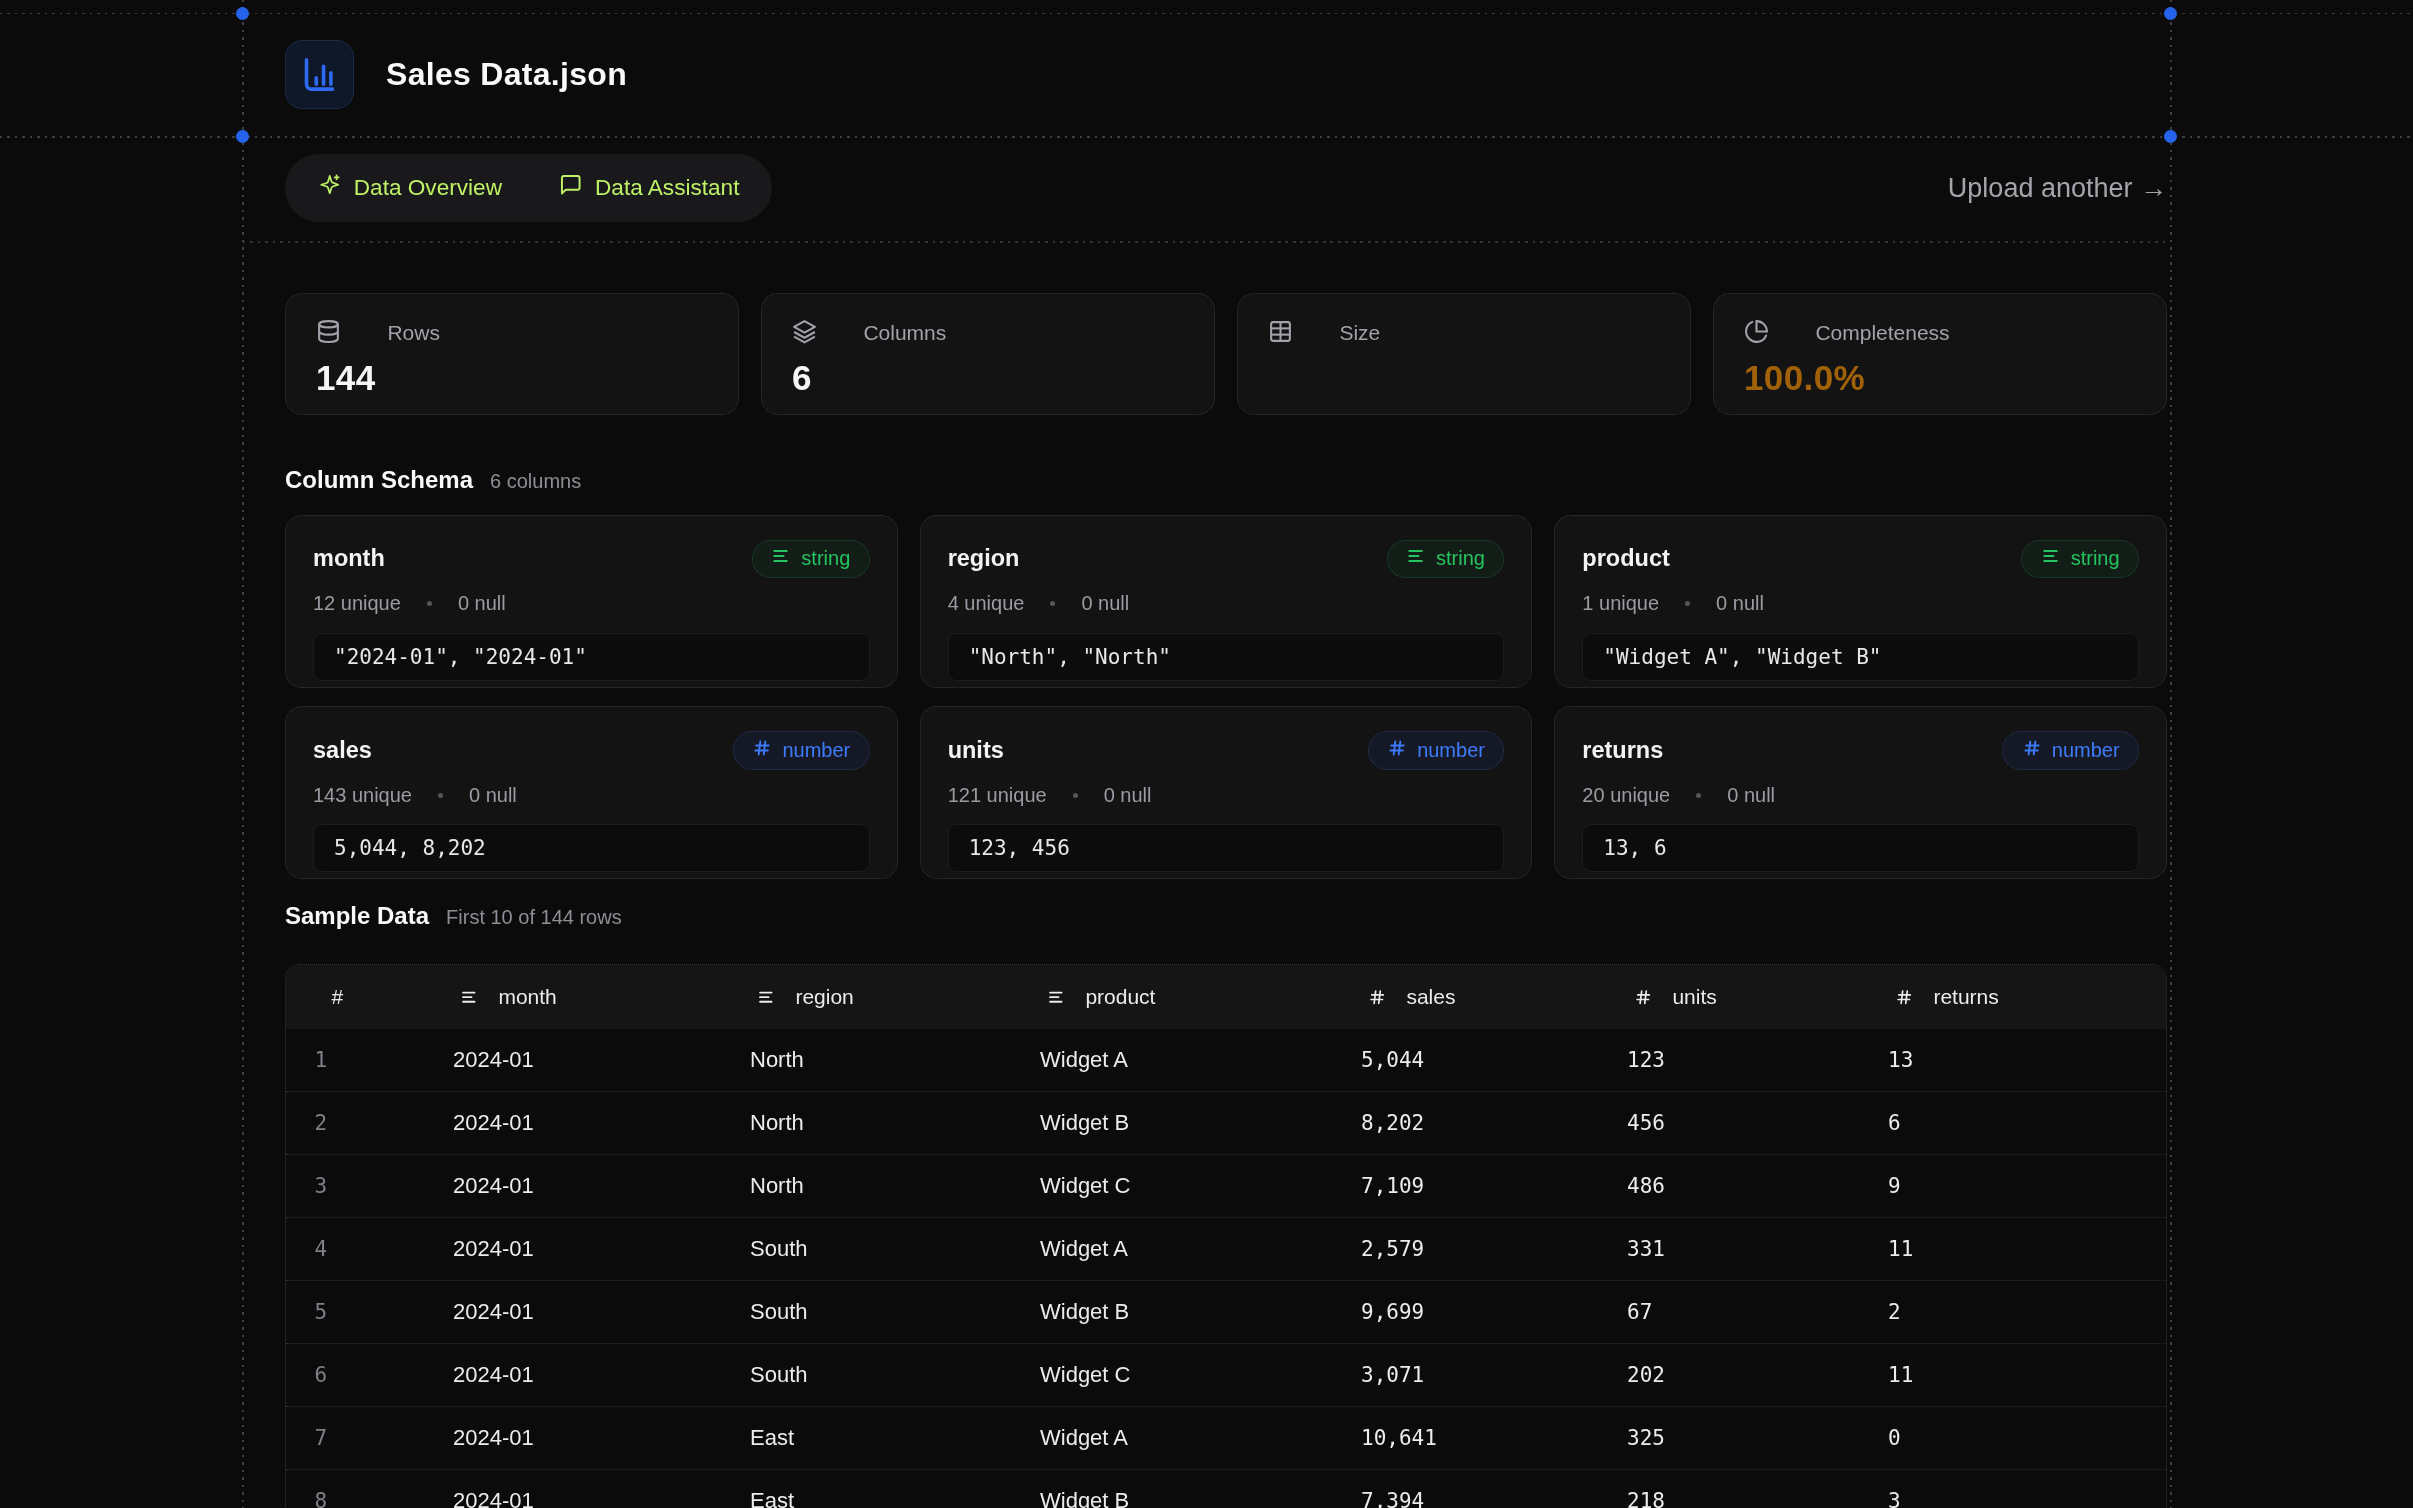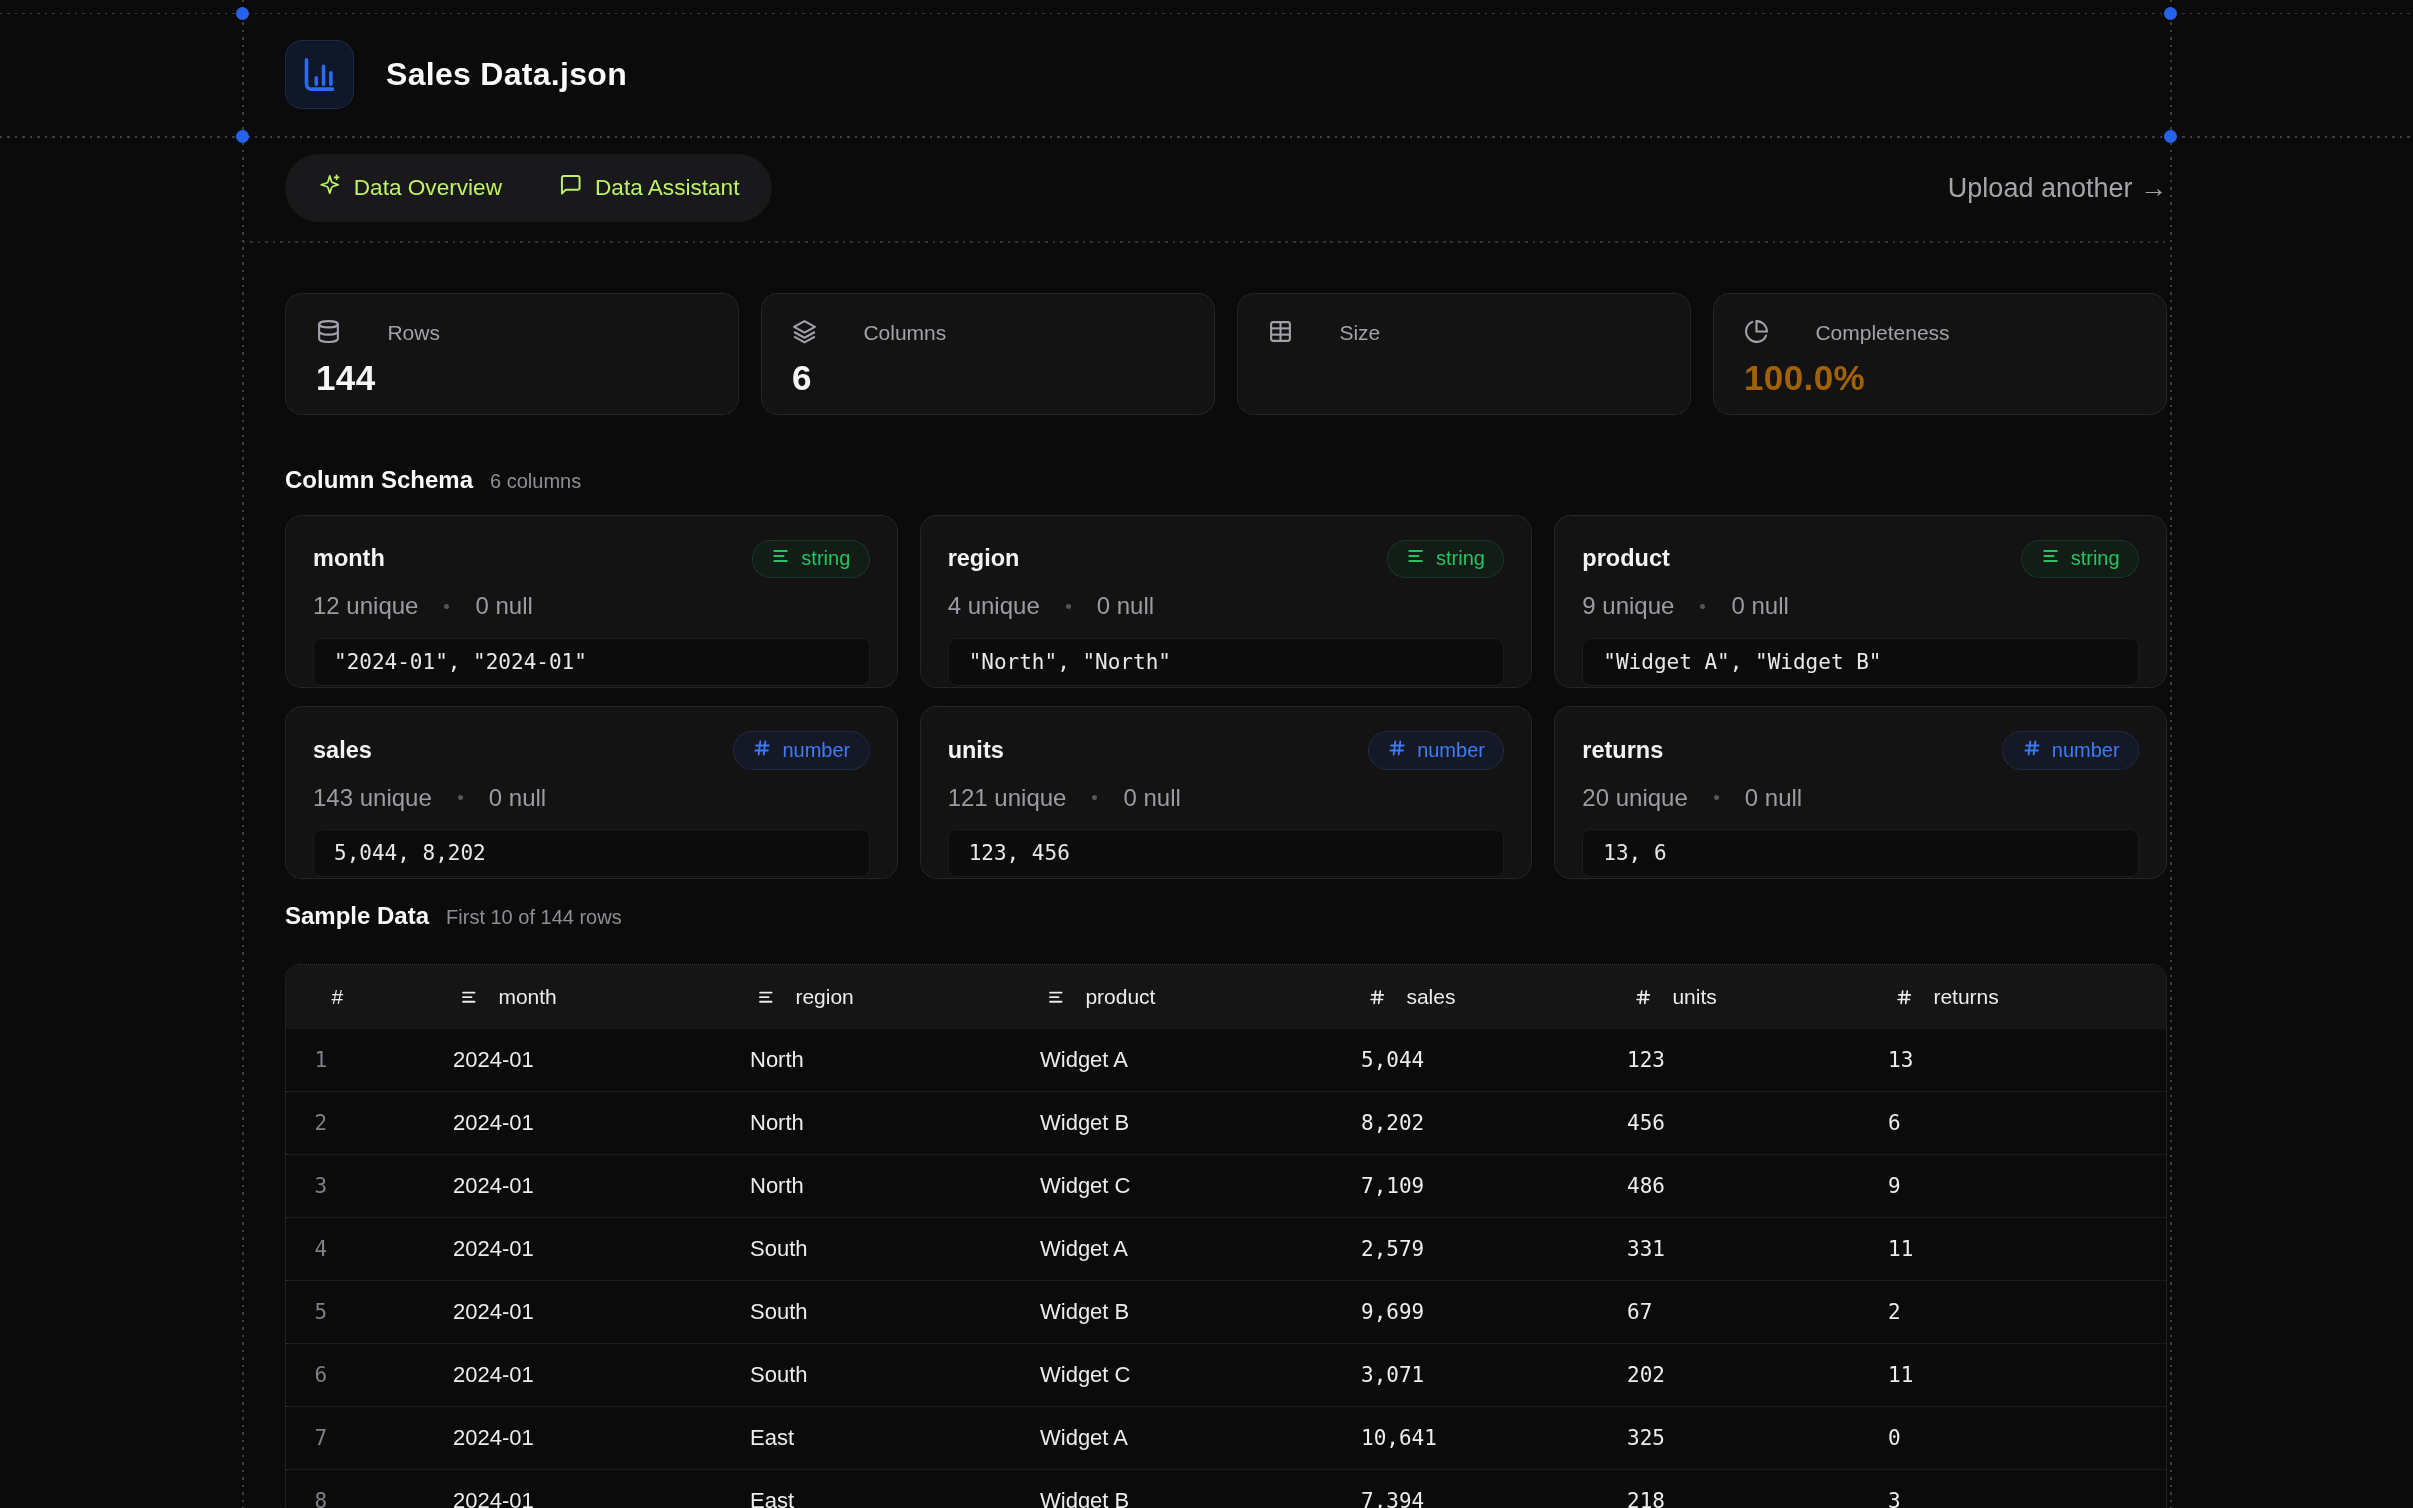--- a/index.html
+++ b/index.html
@@ -52,21 +52,21 @@
   .schema-grid{position:absolute; top:515px; left:0; right:0; display:grid;
     grid-template-columns:repeat(3,1fr); gap:18.4px 22px;}
   .schema-card{height:173px; background:#131314; border:1.7px dotted #38383d; border-radius:17px;
     padding:23.5px 27px; box-sizing:border-box;}
   .schema-top{display:flex; align-items:center; justify-content:space-between;}
   .schema-name{font-size:23.5px; font-weight:600; color:#f4f4f5;}
   .badge{display:inline-flex; align-items:center; gap:10px; padding:5.9px 18.4px; border-radius:837px; font-size:20px;}
   .badge svg{width:20px; height:20px;}
   .badge[data-type="string"]{color:#22c55e; background:rgba(34,197,94,.06); border:1.7px dotted rgba(34,197,94,.35);}
   .badge[data-type="number"]{color:#3d7bfd; background:rgba(45,106,245,.08); border:1.7px dotted rgba(90,145,255,.3);}
-  .schema-stats{display:flex; align-items:center; gap:26px; margin-top:14.2px; font-size:24px; color:#9b9ba3;}
+  .schema-stats{display:flex; align-items:center; gap:26px; margin-top:14.2px; font-size:20px; color:#9b9ba3;}
   .schema-dot{width:5px; height:5px; border-radius:50%; background:#55555c;}
   .schema-sample{margin-top:17.6px; background:#0c0c0d; border:0.8px solid #1d1d20; border-radius:8.4px;
     padding:11px 20px; font-family:"DejaVu Sans Mono", monospace; font-size:21px; color:#e8e8ea;
     white-space:nowrap; overflow:hidden;}
   
   .table{position:absolute; top:964px; left:0; right:0; border:1.7px dotted #3a3a3f;
     border-radius:15px; overflow:hidden;}
   .trow{display:grid; grid-template-columns:167px 297px 290px 321px 266px 261px 1fr; align-items:center; height:62px;}
   .trow.head{height:64px; background:#151516;}
   .trow + .trow{border-top:1.7px dotted #2d2d31;}
@@ -219,21 +219,21 @@
       <div class="badge" data-type="string">
         <span class="badge-icon"><svg viewBox="0 0 24 24" fill="none" stroke="currentColor" stroke-width="2.4" stroke-linecap="round">
                 <path d="M4 6h15"></path>
                 <path d="M4 12h11"></path>
                 <path d="M4 18h15"></path>
               </svg></span>
         <span>string</span>
       </div>
     </div>
     <div class="schema-stats">
-      <span>9 unique</span>
+      <span>1 unique</span>
       <span class="schema-dot"></span>
       <span>0 null</span>
     </div>
     <div class="schema-sample">"Widget A", "Widget B"</div>
   </div>
       <div class="schema-card">
     <div class="schema-top">
       <div class="schema-name">sales</div>
       <div class="badge" data-type="number">
         <span class="badge-icon"><svg viewBox="0 0 24 24" fill="none" stroke="currentColor" stroke-width="2.2" stroke-linecap="round">

